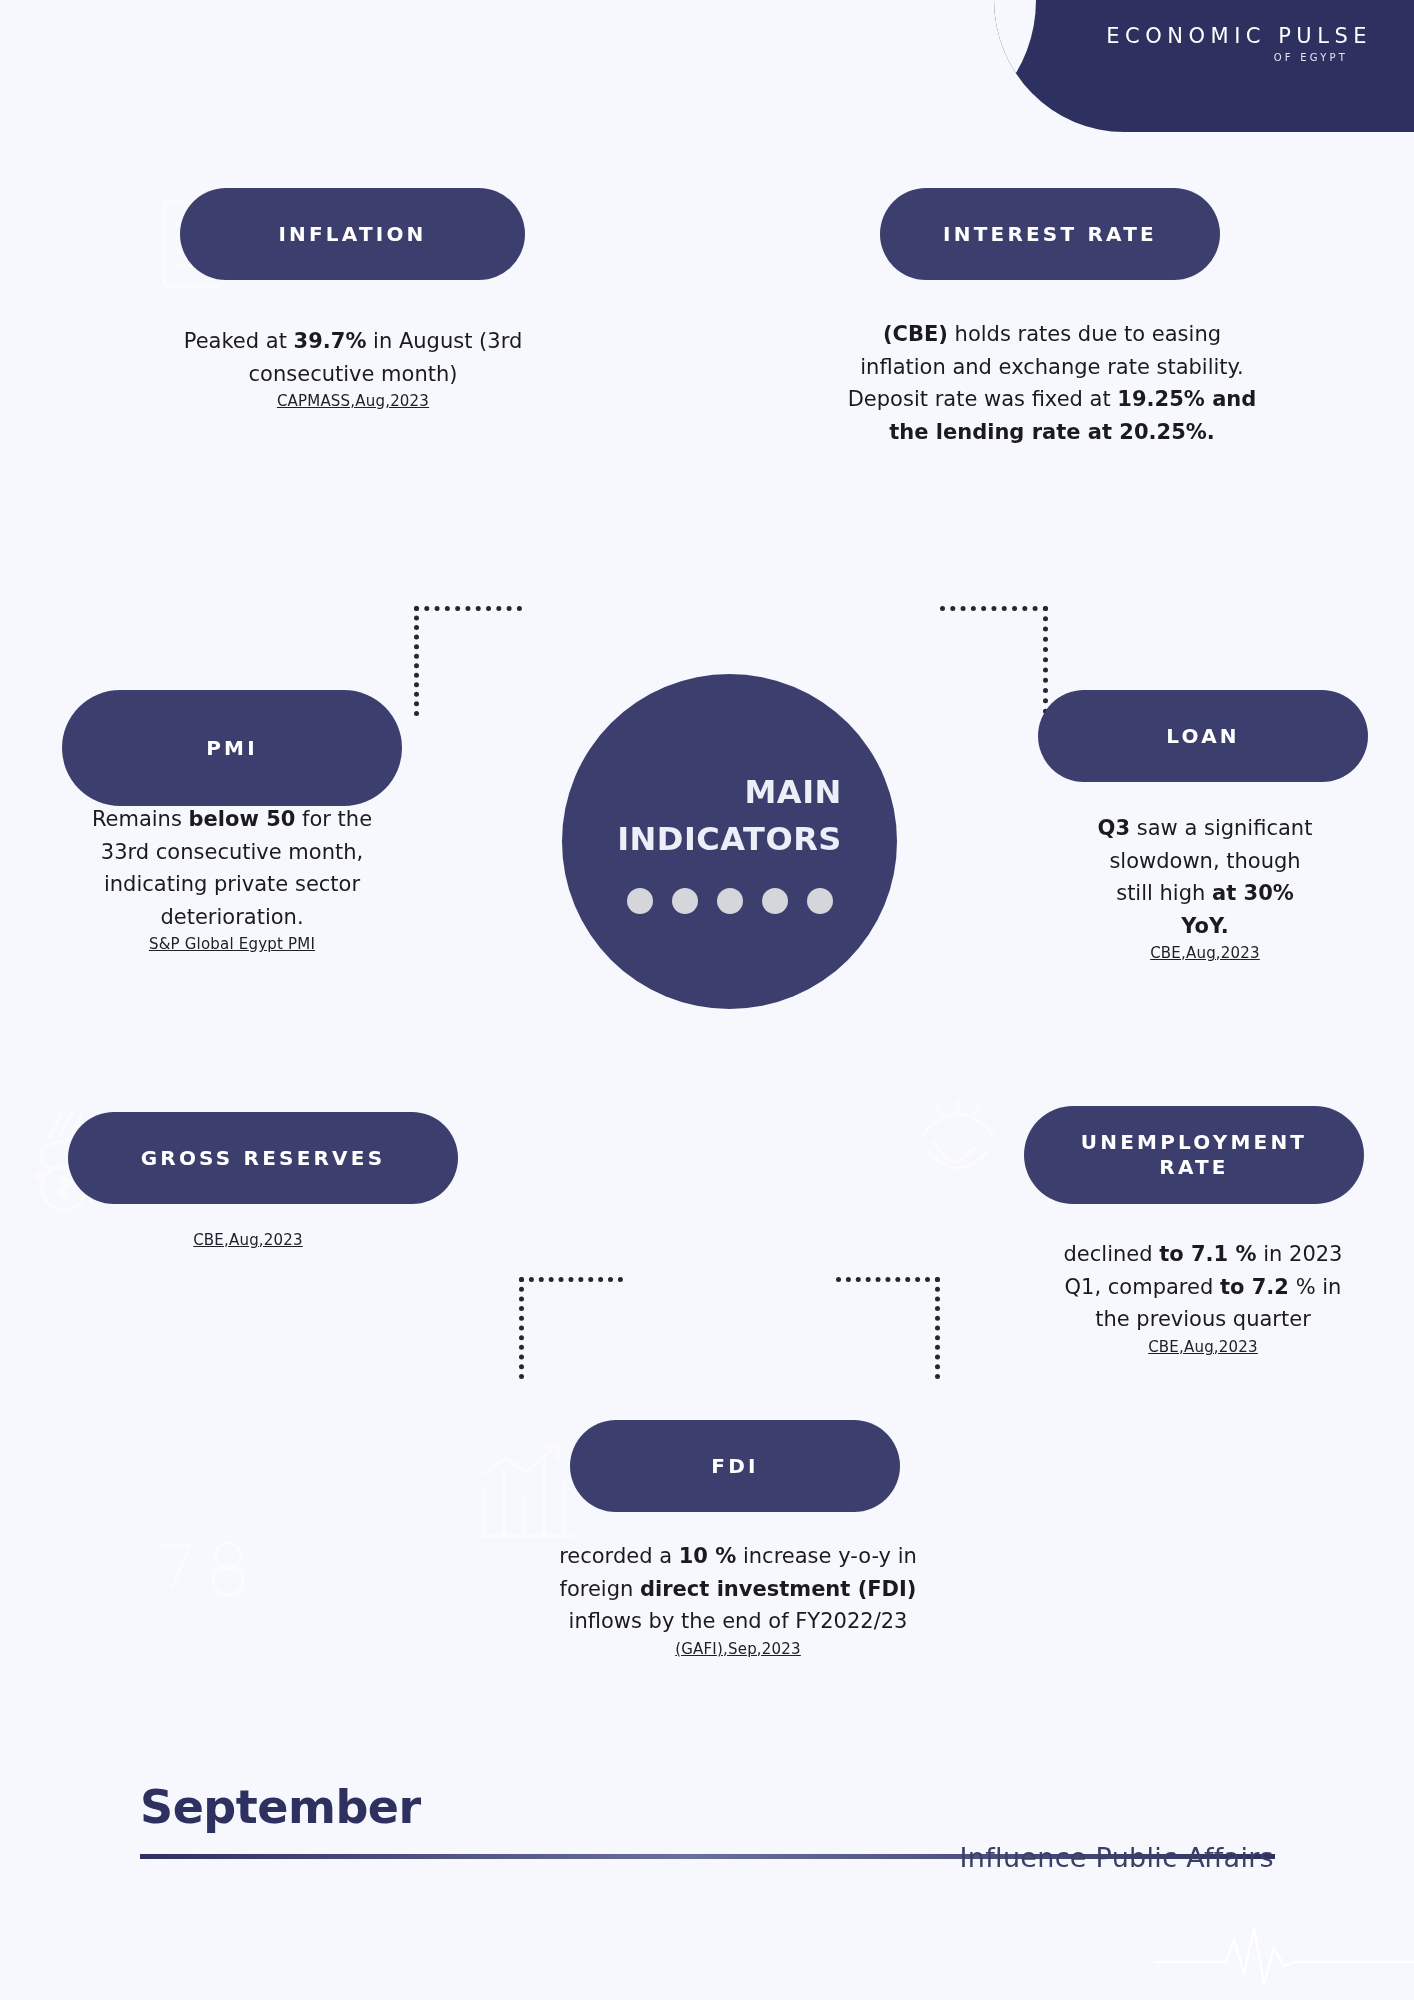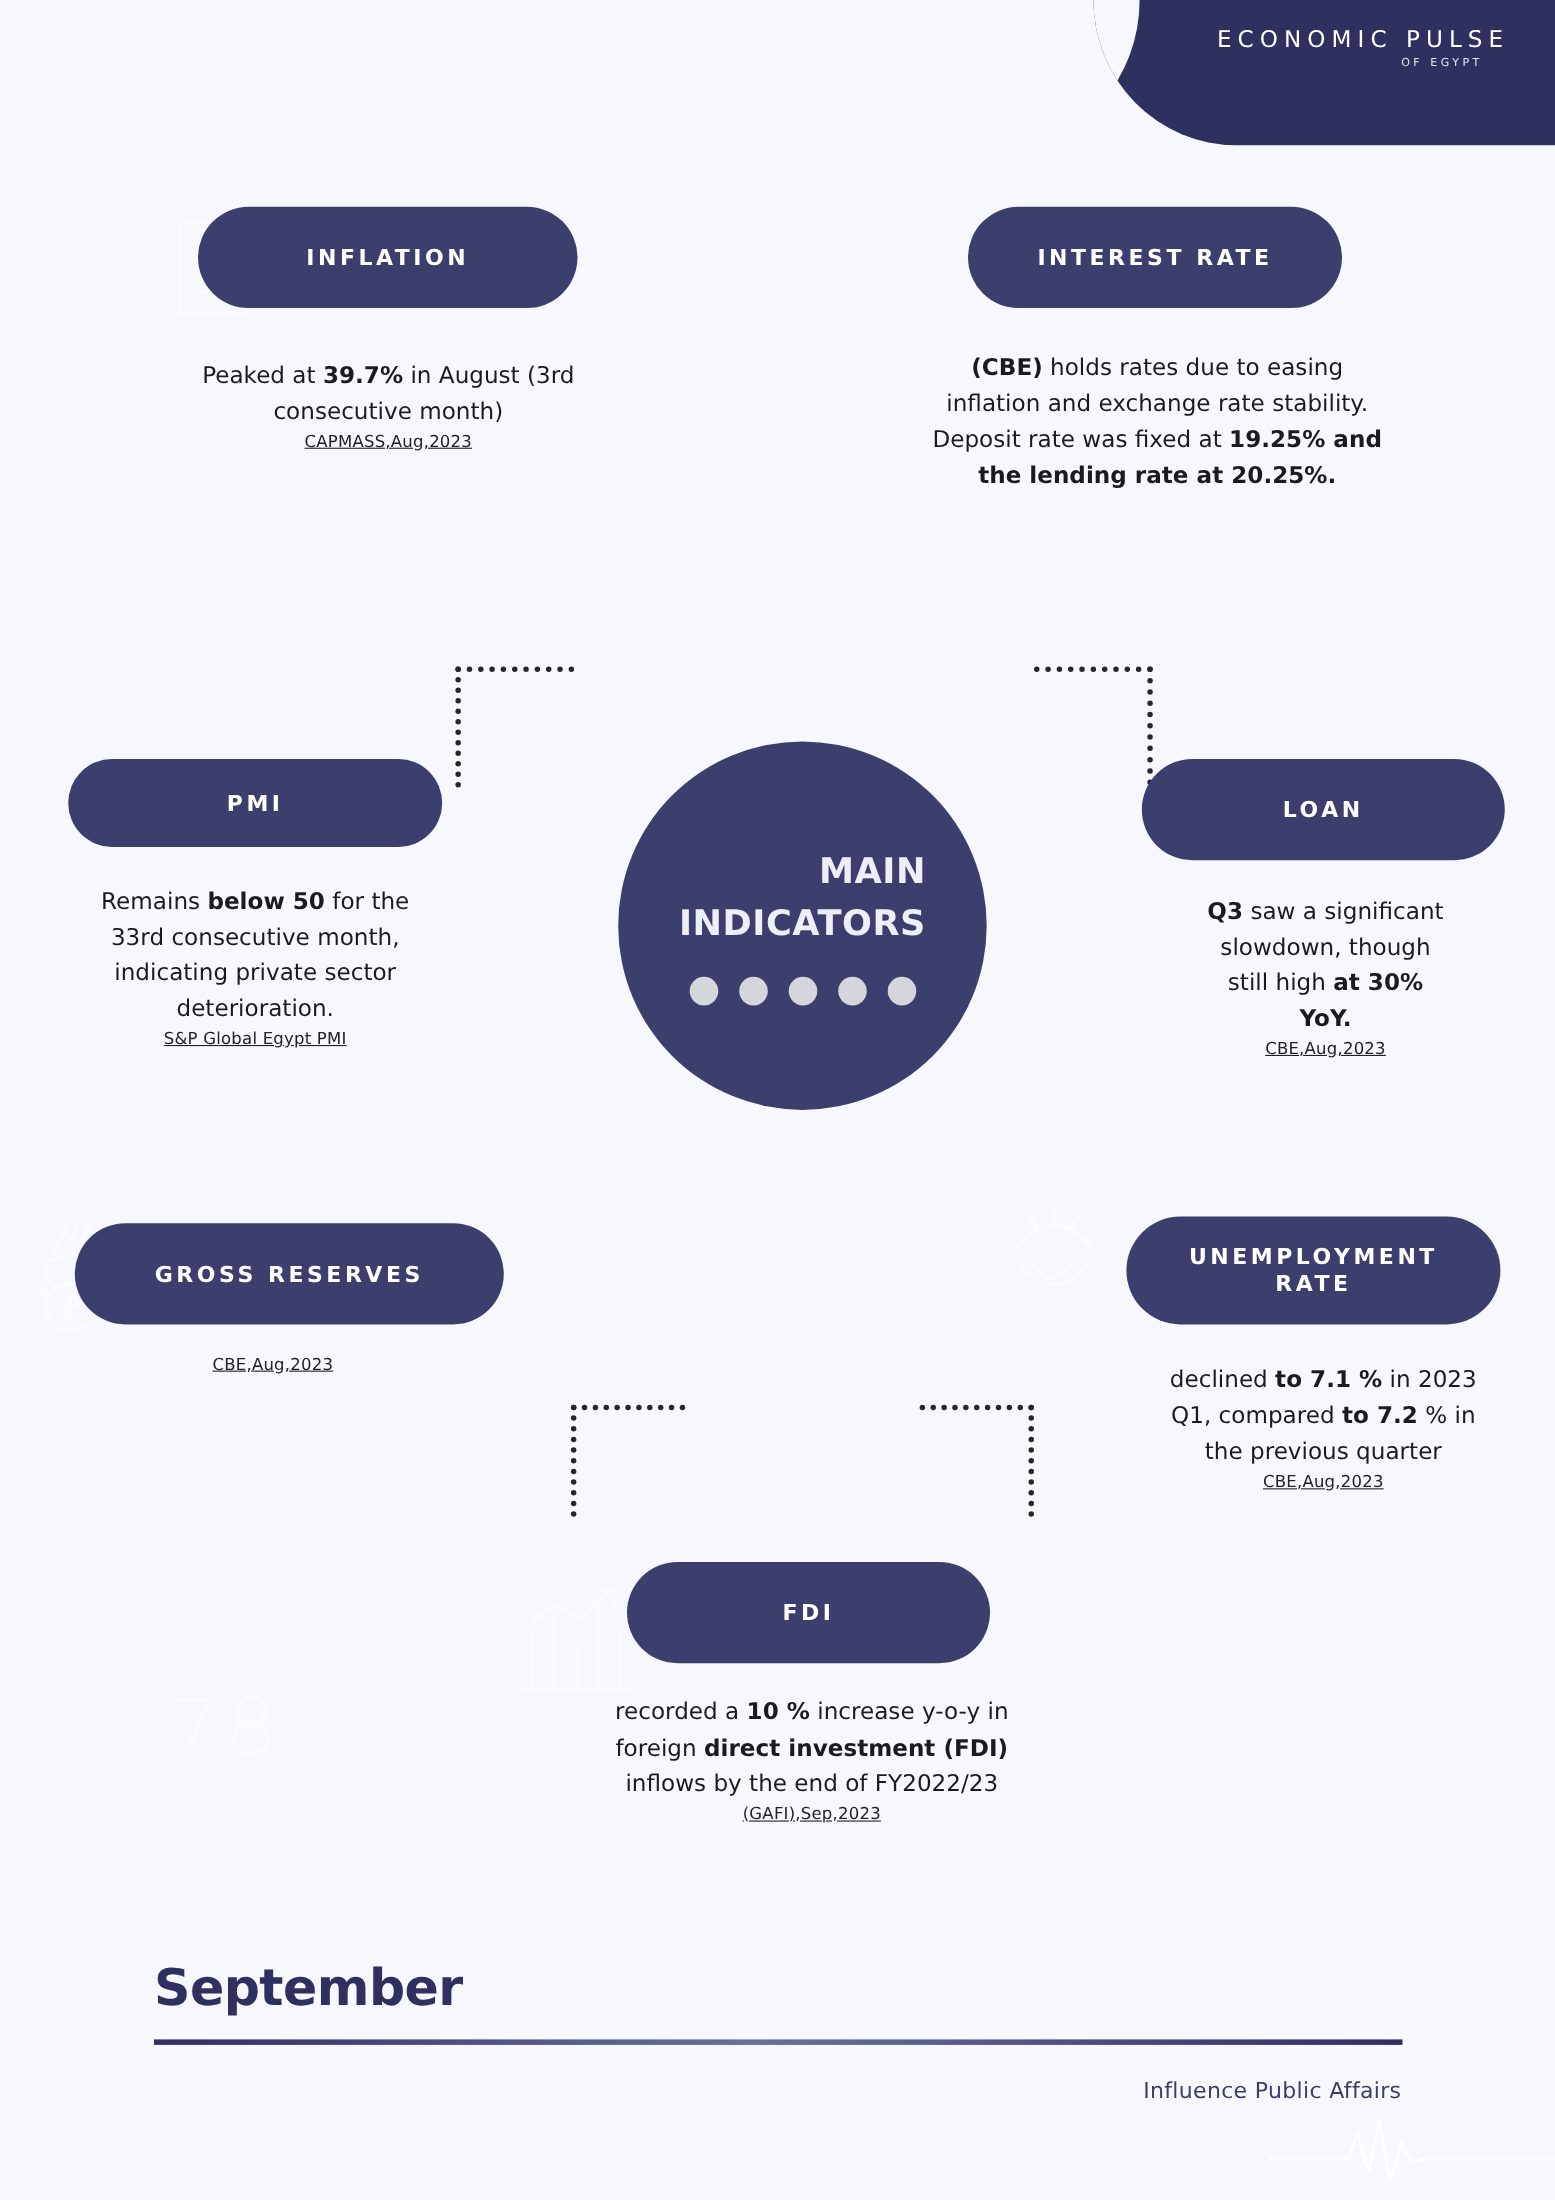--- a/index.html
+++ b/index.html
@@ -104,22 +104,22 @@
   .footer-month{
     position:absolute;left:140px;top:1780px;
     font-family:"DejaVu Sans", sans-serif;
     font-size:46px;font-weight:700;color:#2e3160;letter-spacing:-.5px;
   }
   .footer-rule{
     position:absolute;left:140px;top:1854px;width:1135px;height:5px;
     background:linear-gradient(90deg,#2e3160 0%,#6b6f9c 48%,#2e3160 100%);
   }
   .footer-credit{
-    position:absolute;right:140px;top:1888px;
-    font-size:20px;color:#3b3f63;letter-spacing:.3px;
+    position:absolute;right:140px;top:1842px;
+    font-size:27px;color:#3b3f63;letter-spacing:.3px;
   }
 </style>
 </head>
 <body>
 
 <div class="page">
 
   <div class="header-shape">
     <div class="header-notch"></div>
   </div>
@@ -218,21 +218,21 @@
     <span class="src">CAPMASS,Aug,2023</span>
   </div>
 
   <div class="pill" style="left:880px;top:188px;width:340px;height:92px;">
     <span>INTEREST RATE</span>
   </div>
   <div class="block" style="left:846px;top:318px;width:412px;">
     <div class="btext"><b>(CBE)</b> holds rates due to easing inflation and exchange rate stability. Deposit rate was fixed at <b>19.25% and the lending rate at 20.25%.</b></div>
   </div>
 
-  <div class="pill" style="left:62px;top:690px;width:340px;height:80px;">
+  <div class="pill" style="left:62px;top:690px;width:340px;height:116px;">
     <span>PMI</span>
   </div>
   <div class="block" style="left:72px;top:803px;width:320px;">
     <div class="btext">Remains <b>below 50</b> for the 33rd consecutive month, indicating private sector deterioration.</div>
     <span class="src">S&amp;P Global Egypt PMI</span>
   </div>
 
   <div class="pill" style="left:1038px;top:690px;width:330px;height:92px;">
     <span>LOAN</span>
   </div>

